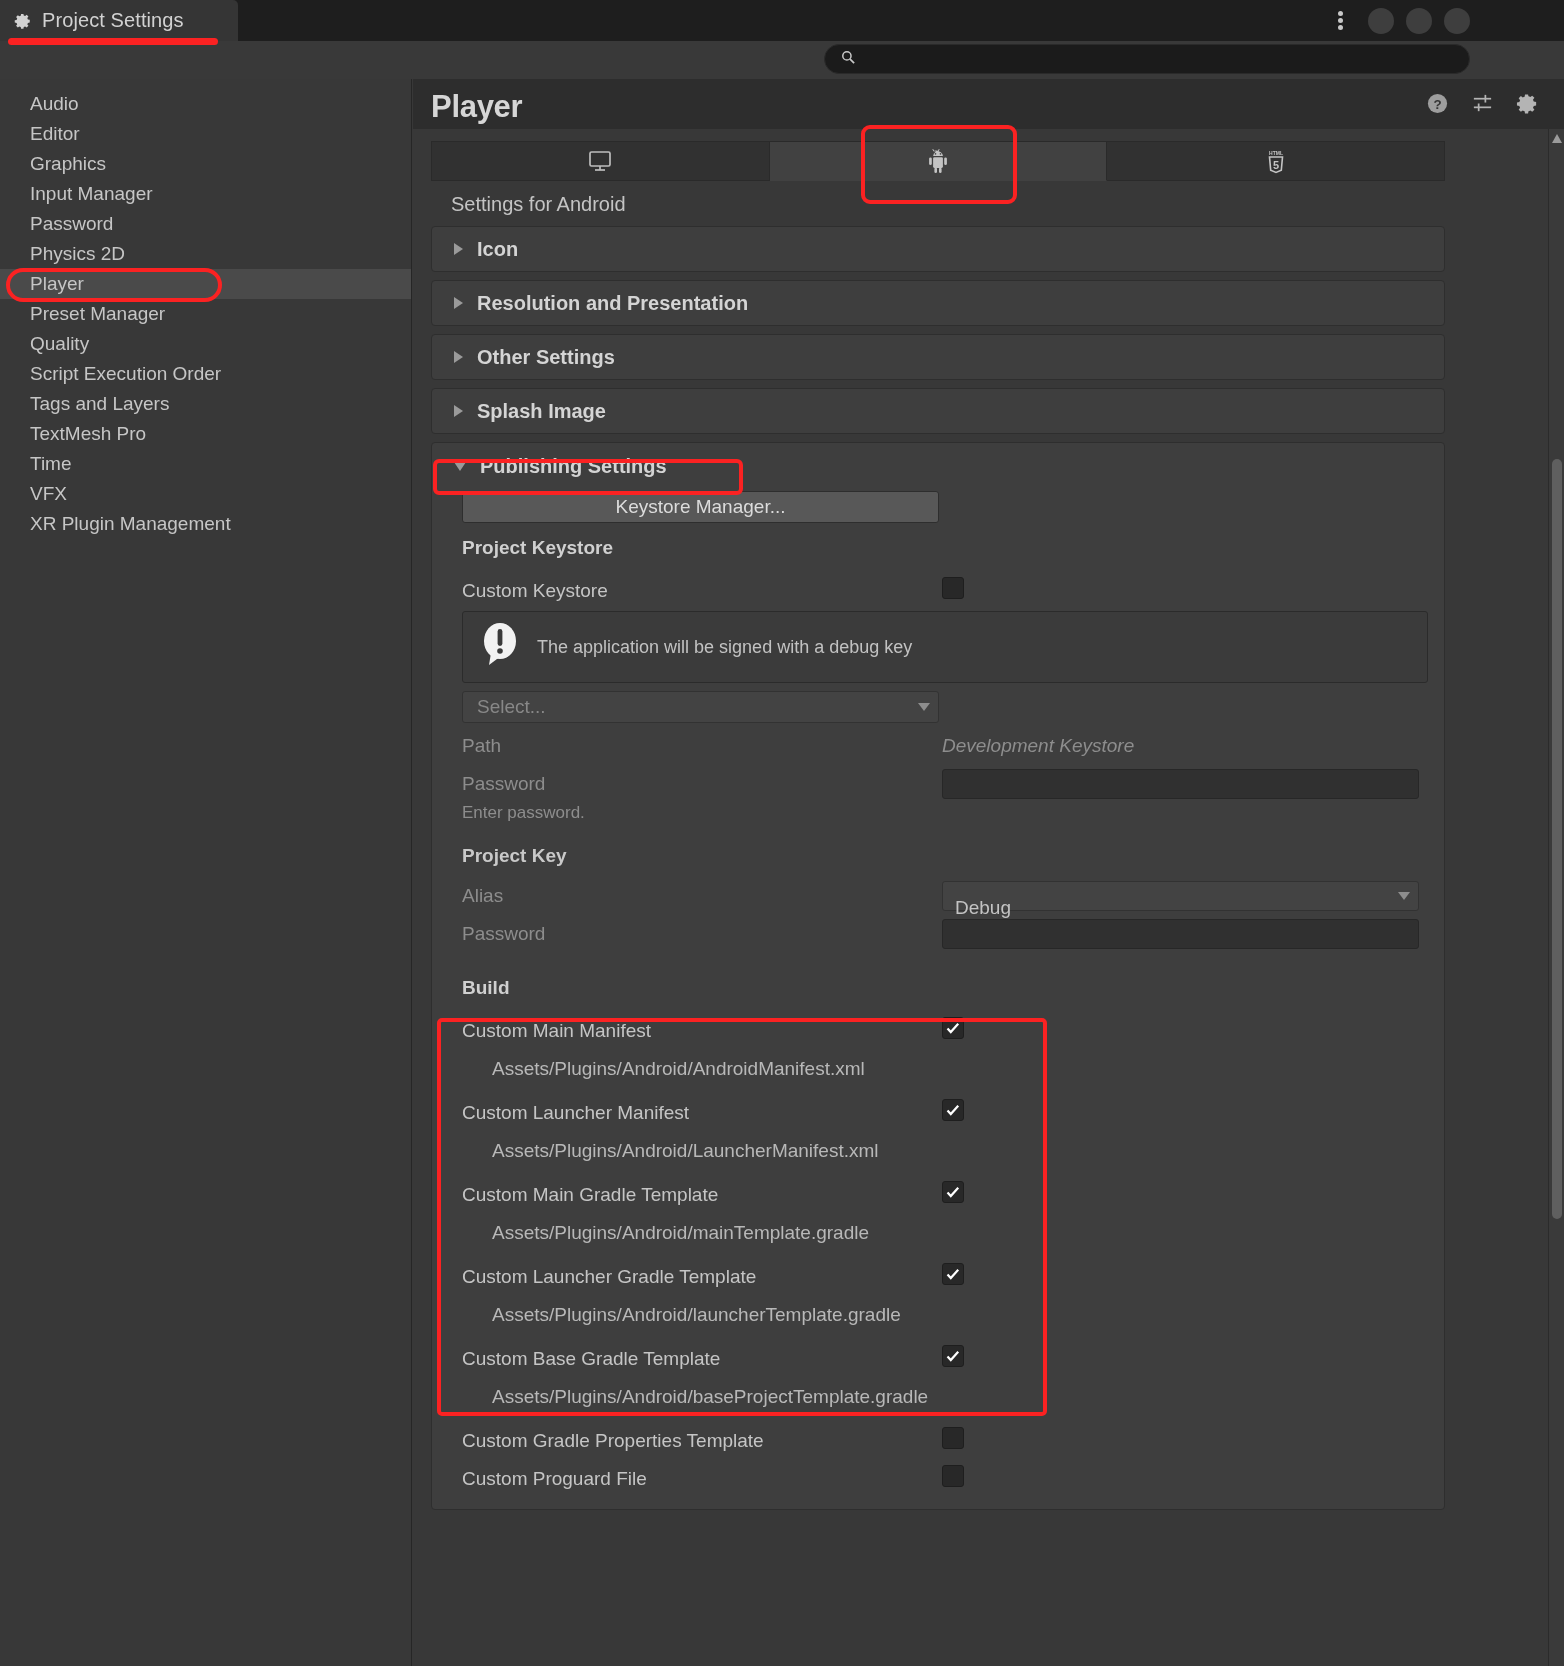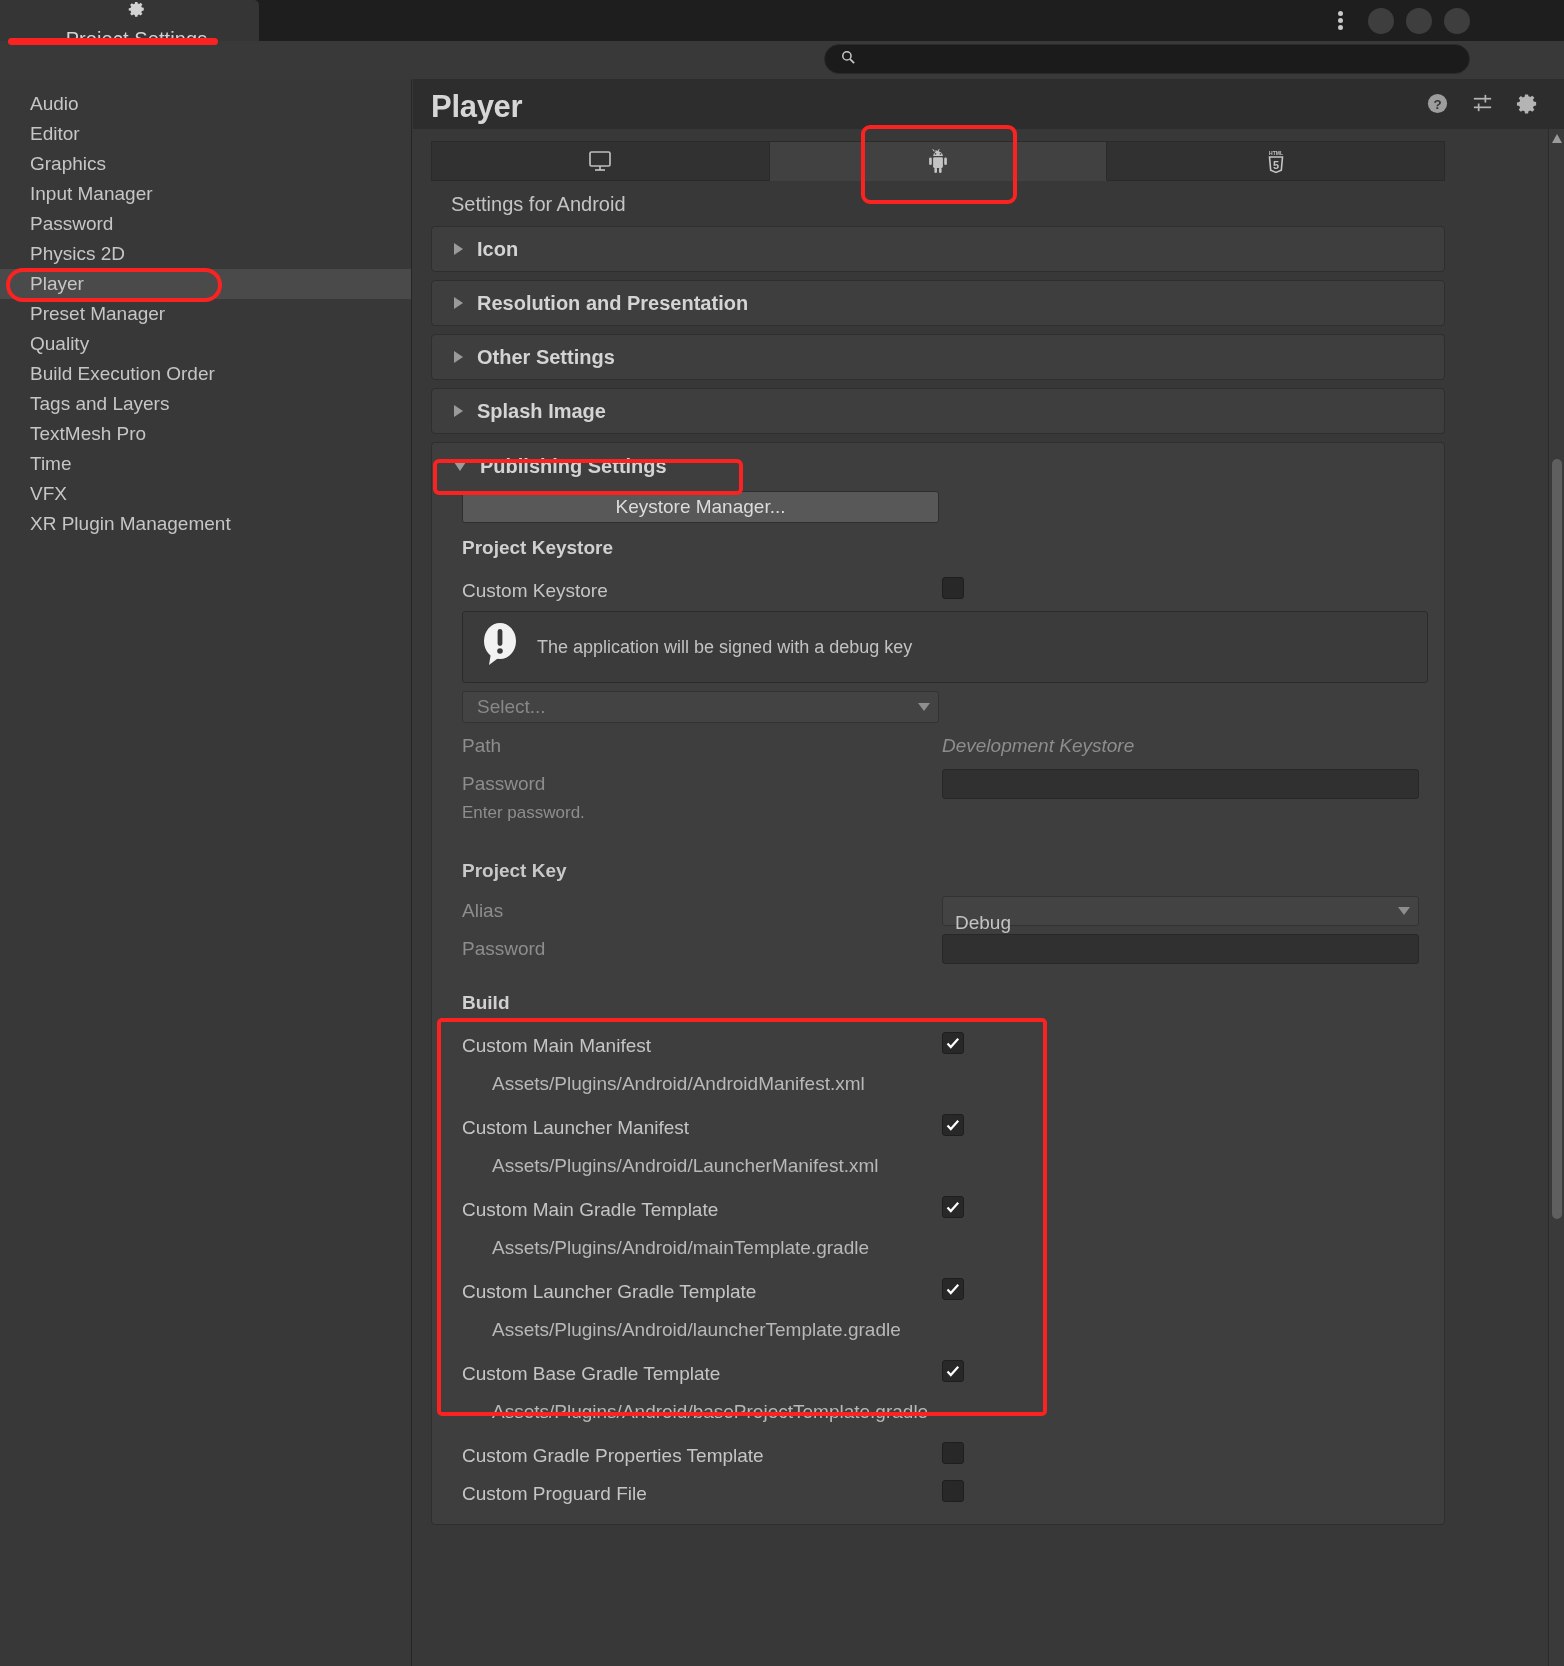--- a/index.html
+++ b/index.html
@@ -10,24 +10,24 @@
     overflow: hidden;
   }
   .app { position: relative; width: 1564px; height: 1666px; }
 
   
   .titlebar {
     position: absolute; left: 0; top: 0; width: 1564px; height: 41px;
     background: #1e1e1e;
   }
   .tab-window {
-    position: absolute; left: 0; top: 0; width: 259px; height: 41px;
+    position: absolute; left: 0; top: 0; width: 238px; height: 41px;
     background: #353535;
     border-top-right-radius: 5px;
-    display: flex; align-items: center; padding-left: 14px; gap: 10px; flex-direction: column;
+    display: flex; align-items: center; padding-left: 14px; gap: 10px;
   }
   .tab-window .label {
     font-size: 20px; color: #d2d2d2; letter-spacing: .1px;
   }
   .gear-sm { width: 18px; height: 18px; display: block; }
   .win-dots {
     position: absolute; right: 221px; top: 11px;
     width: 6px; height: 19px;
     display: flex; flex-direction: column; justify-content: space-between;
     align-items: center;
@@ -278,21 +278,21 @@
     <div class="side-item selected">
         <span>Player</span>
       </div>
     <div class="side-item">
         <span>Preset Manager</span>
       </div>
     <div class="side-item">
         <span>Quality</span>
       </div>
     <div class="side-item">
-        <span>Build Execution Order</span>
+        <span>Script Execution Order</span>
       </div>
     <div class="side-item">
         <span>Tags and Layers</span>
       </div>
     <div class="side-item">
         <span>TextMesh Pro</span>
       </div>
     <div class="side-item">
         <span>Time</span>
       </div>
@@ -426,21 +426,21 @@
             <span class="fval">Development Keystore</span>
           </div>
 
           <div class="fieldrow">
             <span class="flbl">Password</span>
             <span class="inputbox"></span>
           </div>
 
           <div class="hint">Enter password.</div>
 
-          <div class="grp-title dim" style="margin-top:33px">Project Key</div>
+          <div class="grp-title dim" style="margin-top:18px">Project Key</div>
 
           <div class="fieldrow">
             <span class="flbl">Alias</span>
             <span class="dropbox">
               <span class="cap">Debug</span>
               <span class="caret"></span>
             </span>
           </div>
 
           <div class="fieldrow">

